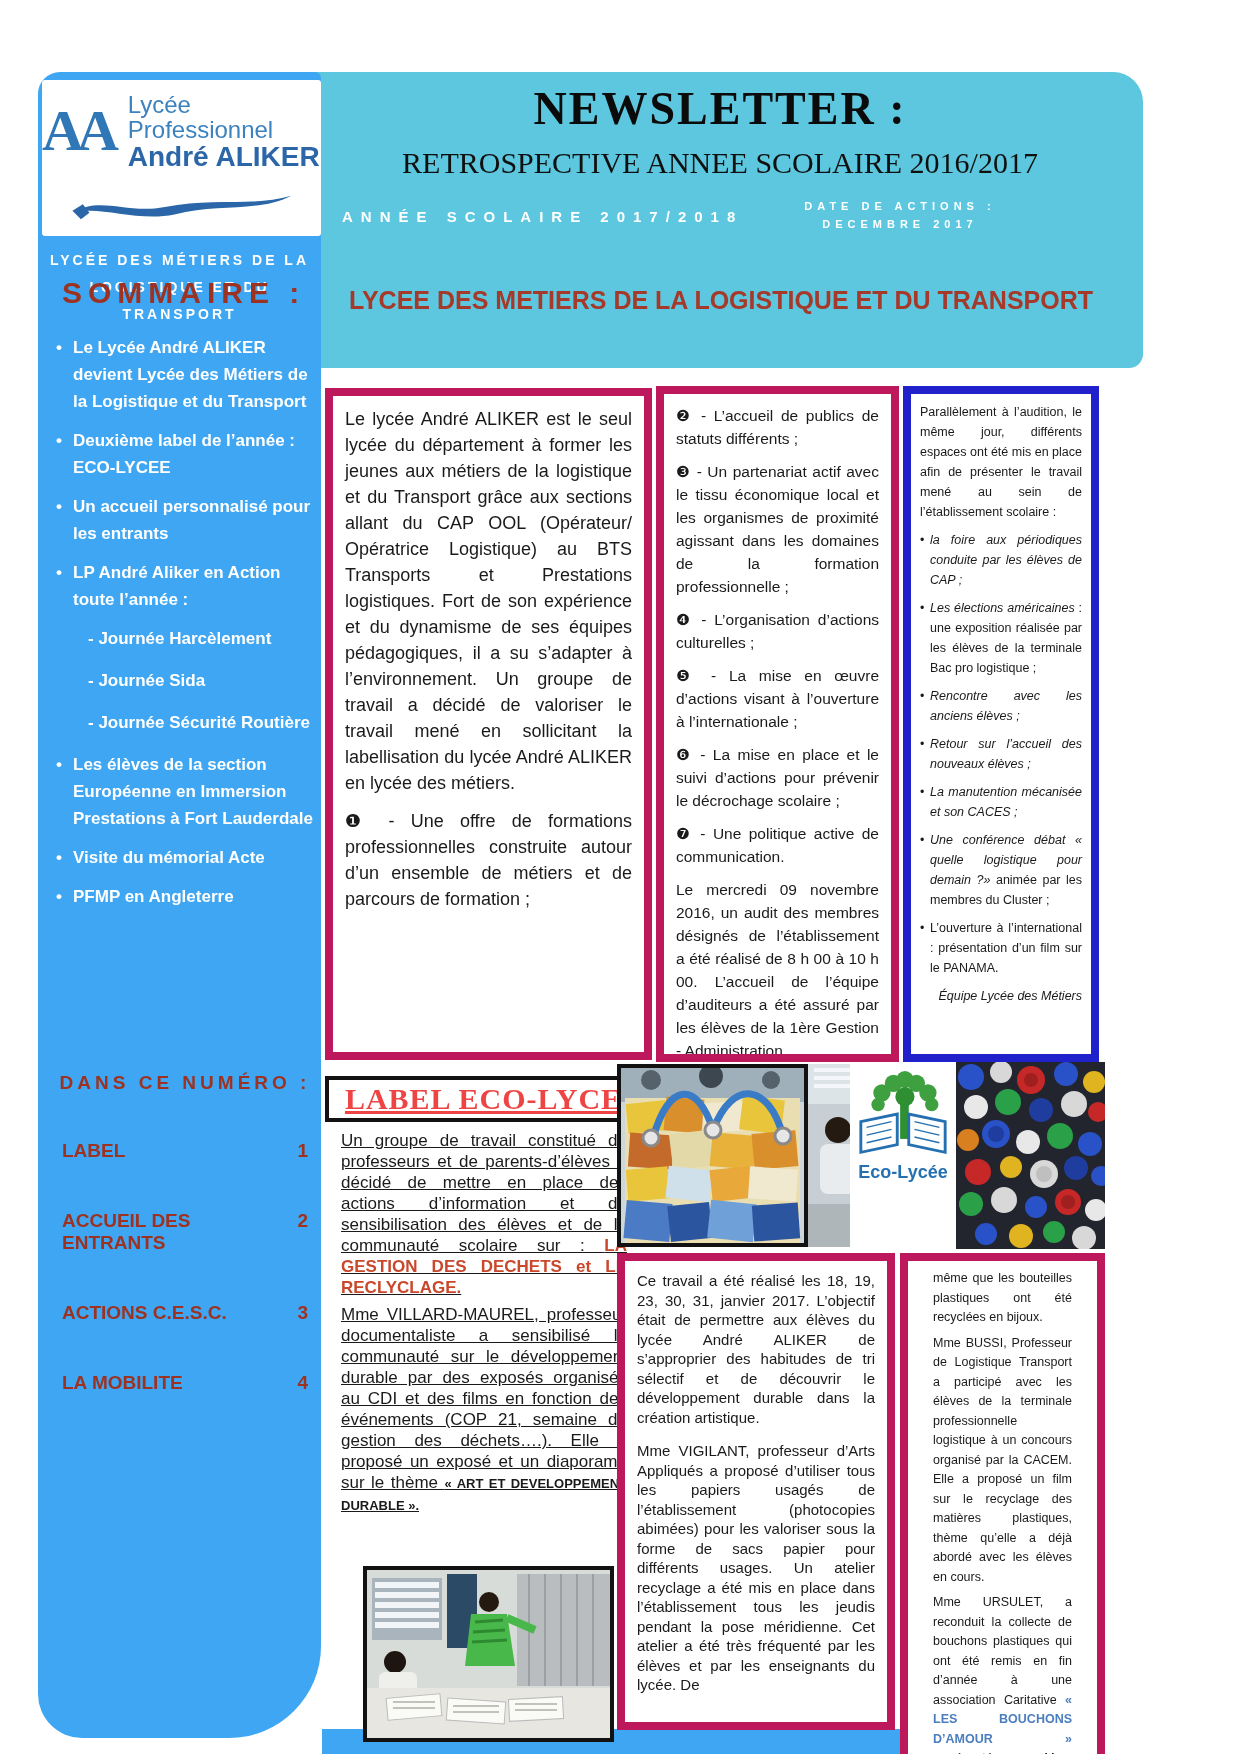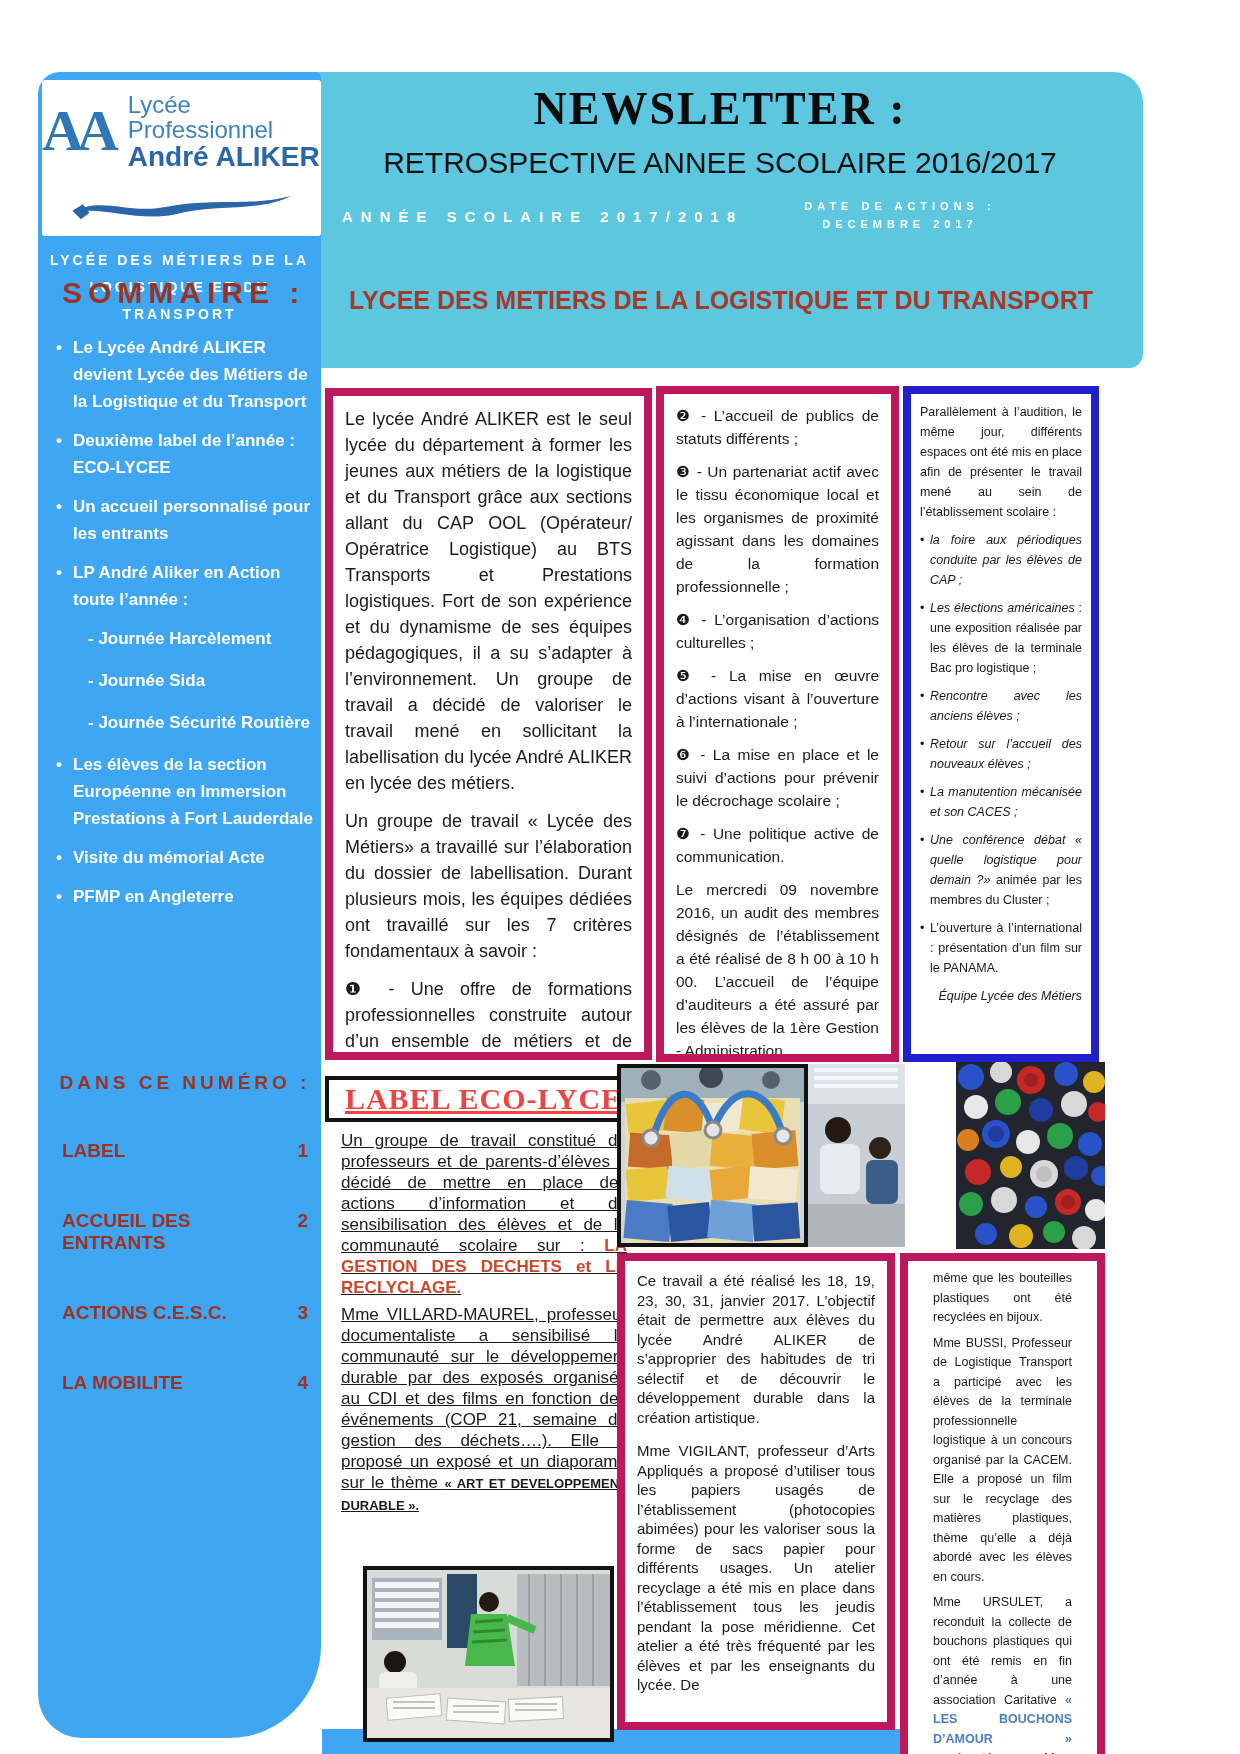--- a/index.html
+++ b/index.html
@@ -25,21 +25,21 @@
   .logo-wave{width:232px;height:34px;margin-top:2px;}
 
   .school-label{position:absolute;left:48px;top:247px;width:263px;text-align:center;color:#ffffff;
                 font-weight:bold;font-size:14px;letter-spacing:3px;line-height:27px;}
 
   
   .nl-title{position:absolute;left:330px;top:82px;width:780px;text-align:center;
             font-family:"Liberation Serif","DejaVu Serif",serif;font-weight:bold;font-size:46px;
             letter-spacing:2px;color:#0b0b0b;}
   .nl-subtitle{position:absolute;left:330px;top:146px;width:780px;text-align:center;
-            font-family:Liberation Sans, sans-serif;font-size:30px;color:#101010;}
+            font-family:Liberation Serif, serif;font-size:30px;color:#101010;}
   .school-year{position:absolute;left:342px;top:208px;color:#ffffff;font-weight:bold;
             font-size:15px;letter-spacing:8px;}
   .parution{position:absolute;left:770px;top:197px;width:260px;text-align:center;color:#ffffff;
             font-weight:bold;font-size:11px;letter-spacing:5px;line-height:18px;}
 
   .section-title{position:absolute;left:340px;top:286px;width:762px;text-align:center;
             font-size:25px;font-weight:bold;color:#A5392A;}
 
   
   .sommaire-title{position:absolute;left:62px;top:276px;font-size:30px;font-weight:bold;
@@ -172,21 +172,20 @@
         <span>3</span>
       </div>
     <div class="toc-row">
         <span>LA MOBILITE</span>
         <span>4</span>
       </div>
   </div>
 
   <div class="box col1">
     <p>Le lycée André ALIKER est le seul lycée du département à former les jeunes aux métiers de la logistique et du Transport grâce aux sections allant du CAP OOL (Opérateur/ Opératrice Logistique) au BTS Transports et Prestations logistiques. Fort de son expérience et du dynamisme de ses équipes pédagogiques, il a su s’adapter à l’environnement. Un groupe de travail a décidé de valoriser le travail mené en sollicitant la labellisation du lycée André ALIKER en lycée des métiers.</p>
-    <p>Un groupe de travail « Lycée des Métiers» a travaillé sur l’élaboration du dossier de labellisation. Durant plusieurs mois, les équipes dédiées ont travaillé sur les 7 critères fondamentaux à savoir :</p>
     <p>❶ - Une offre de formations professionnelles construite autour d’un ensemble de métiers et de parcours de formation ;</p>
   </div>
 
   <div class="box col2">
     <p>❷ - L’accueil de publics de statuts différents ;</p>
     <p>❸ - Un partenariat actif avec le tissu économique local et les organismes de proximité agissant dans les domaines de la formation professionnelle ;</p>
     <p>❹ - L’organisation d’actions culturelles ;</p>
     <p>❺ - La mise en œuvre d’actions visant à l’ouverture à l’internationale ;</p>
     <p>❻ - La mise en place et le suivi d’actions pour prévenir le décrochage scolaire ;</p>
     <p>❼ - Une politique active de communication.</p>
@@ -255,20 +254,38 @@
         <rect x="6" y="12" width="84" height="4" fill="#f4f7f9"></rect>
         <rect x="6" y="20" width="84" height="4" fill="#f4f7f9"></rect>
       <circle cx="30" cy="66" r="13" fill="#241a12"></circle>
       <rect x="12" y="80" width="40" height="50" rx="8" fill="#e8ecee"></rect>
       <circle cx="72" cy="84" r="11" fill="#2e2118"></circle>
       <rect x="58" y="96" width="32" height="44" rx="7" fill="#3a5e88"></rect>
       <rect x="0" y="140" width="97" height="43" fill="#aeb6ba"></rect>
     </svg>
   </div>
 
+  <div class="eco-logo">
+    <svg viewBox="0 0 104 96" width="100" height="92">
+      <circle cx="30" cy="26" r="9" fill="#3fa03f"></circle>
+        <circle cx="42" cy="16" r="9" fill="#3fa03f"></circle>
+      <circle cx="54" cy="12" r="9" fill="#3fa03f"></circle>
+        <circle cx="66" cy="16" r="9" fill="#3fa03f"></circle>
+      <circle cx="78" cy="26" r="9" fill="#3fa03f"></circle>
+        <circle cx="26" cy="38" r="7" fill="#3fa03f"></circle>
+      <circle cx="82" cy="38" r="7" fill="#3fa03f"></circle>
+        <circle cx="54" cy="30" r="10" fill="#2f8f33"></circle>
+      <rect x="49" y="30" width="9" height="44" fill="#2f8f33"></rect>
+      <path d="M8 56 L46 48 L46 80 L8 88 Z" fill="#ffffff" stroke="#2470B0" stroke-width="3"></path>
+      <path d="M96 56 L58 48 L58 80 L96 88 Z" fill="#ffffff" stroke="#2470B0" stroke-width="3"></path>
+      <path d="M14 62 L40 56 M14 70 L40 64 M14 78 L40 72" stroke="#2470B0" stroke-width="1.5" fill="none"></path>
+      <path d="M90 62 L64 56 M90 70 L64 64 M90 78 L64 72" stroke="#2470B0" stroke-width="1.5" fill="none"></path>
+    </svg>
+    <div class="eco-logo-text">Eco-Lycée</div>
+  </div>
 
   <div class="photo caps-photo">
     <svg viewBox="0 0 149 187" width="149" height="187">
       <rect x="0" y="0" width="149" height="187" fill="#23252e"></rect>
       <circle cx="15" cy="15" r="13" fill="#2a52c8"></circle>
         <circle cx="45" cy="10" r="11" fill="#d8d8d8"></circle>
       <circle cx="75" cy="18" r="14" fill="#c62828"></circle>
         <circle cx="110" cy="12" r="12" fill="#2a52c8"></circle>
       <circle cx="138" cy="20" r="11" fill="#e0b320"></circle>
       <circle cx="20" cy="45" r="12" fill="#e8e8e8"></circle>

